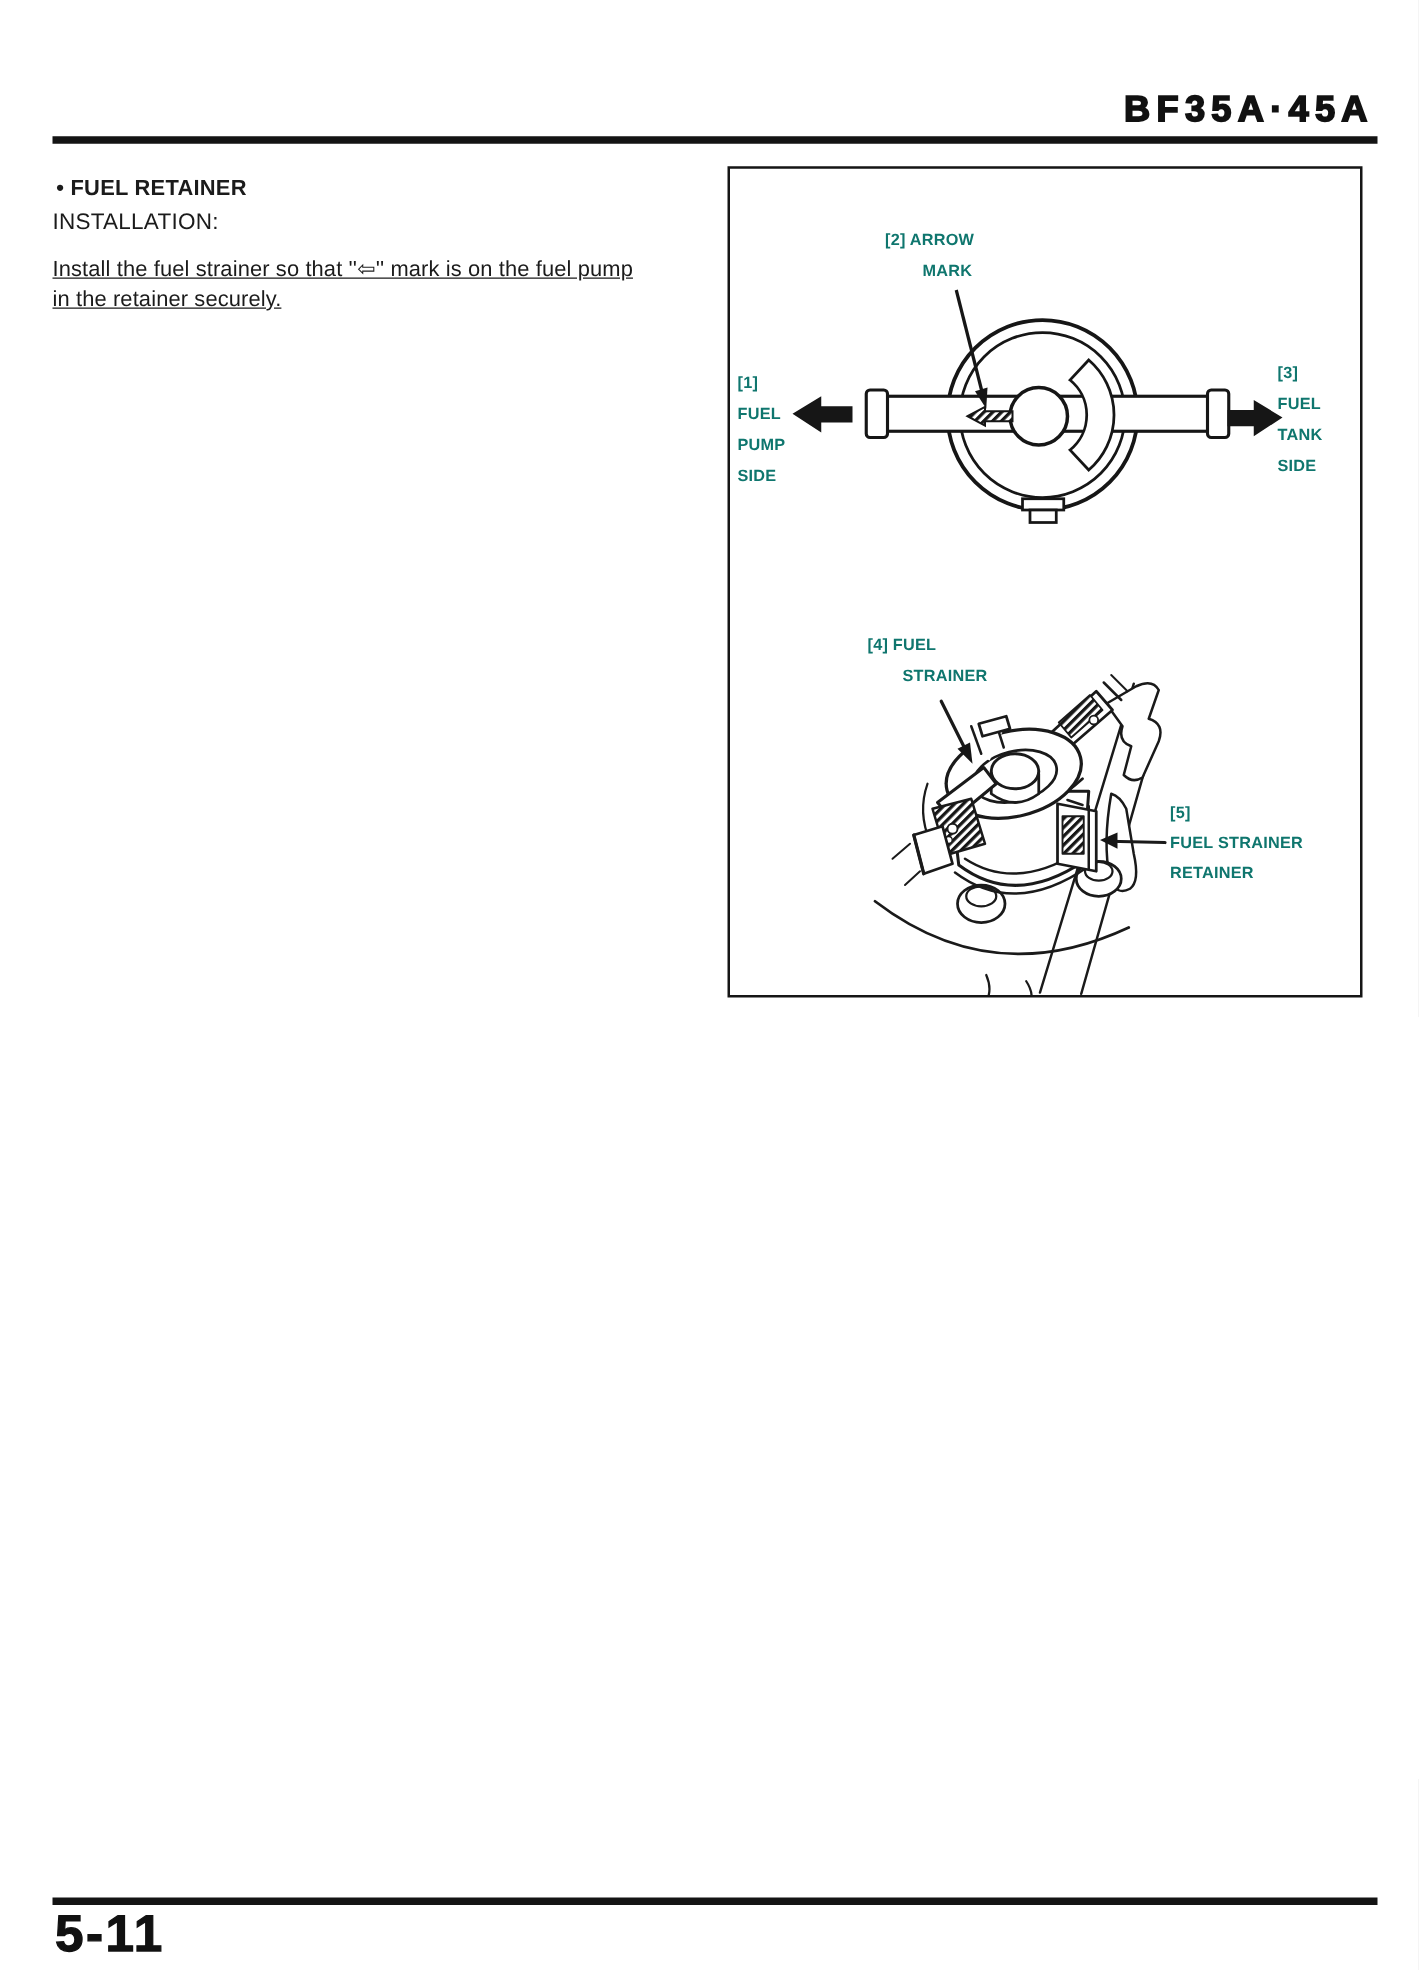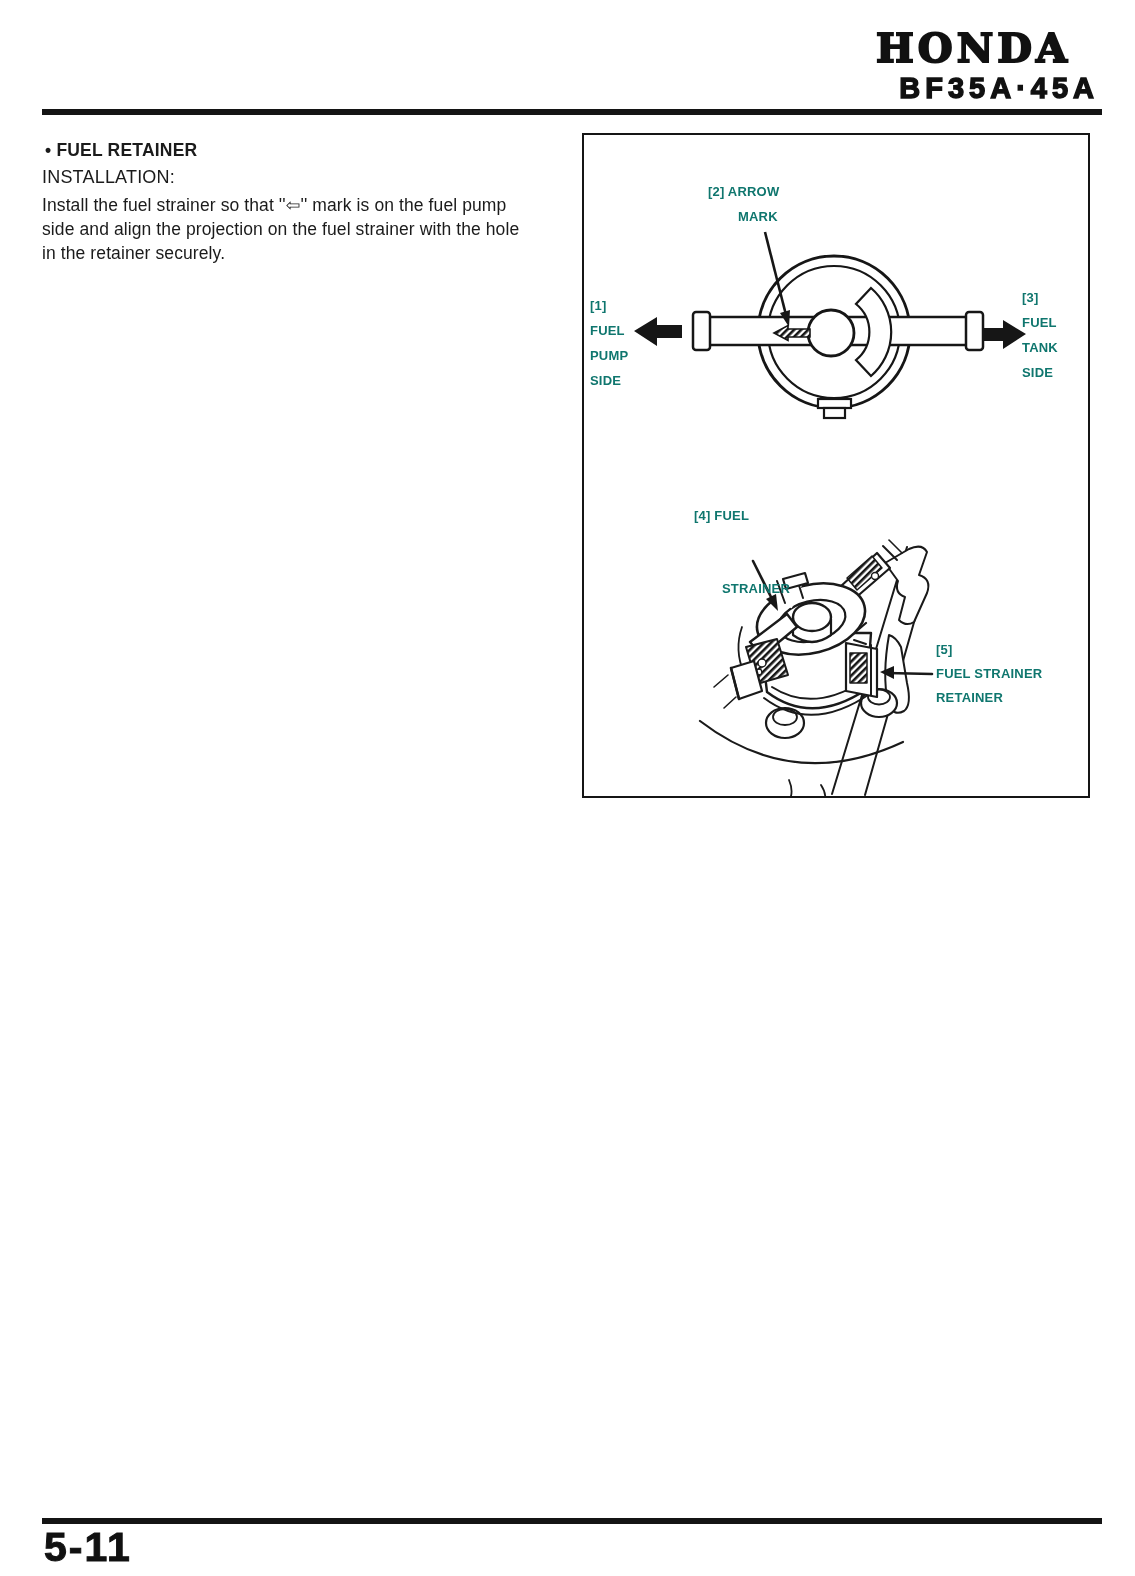--- a/index.html
+++ b/index.html
@@ -21,21 +21,21 @@
     -webkit-text-stroke:1.4px #111;
   }
   .rule{position:absolute;left:42px;width:1060px;height:6px;background:#141414;}
   .rule.top{top:109px;}
   .rule.bottom{top:1518px;}
   
   .textcol{position:absolute;left:42px;top:140px;width:540px;color:#1b1b1b;}
   .sec-head{font-weight:bold;font-size:17.5px;letter-spacing:.2px;padding-left:3px;}
   .sub-head{font-size:18px;margin-top:6px;letter-spacing:.2px;}
   .body-line{font-size:17.5px;line-height:24px;letter-spacing:.1px;}
-  .body-wrap{margin-top:5px;}
+  .body-wrap{margin-top:15px;text-decoration:underline;}
   
   .figure-box{
     position:absolute;left:582px;top:133px;width:504px;height:661px;
     border:2.5px solid #151515;background:#fff;box-sizing:content-box;
   }
   .fig-svg{position:absolute;left:0;top:0;width:504px;height:661px;}
   .fig-label{
     position:absolute;font-weight:bold;font-size:13px;line-height:25px;
     color:#0f766e;letter-spacing:.2px;white-space:nowrap;
   }
@@ -46,30 +46,28 @@
     position:absolute;left:44px;top:1524px;
     font-weight:bold;font-size:41px;letter-spacing:2px;color:#111;
     -webkit-text-stroke:1px #111;
   }
 </style>
 </head>
 <body>
 
 <div class="page">
 
-  <div class="logo">HONDA</div>
   <div class="model">BF35A·45A</div>
   <div class="rule top"></div>
 
   <div class="textcol">
     <div class="sec-head">• FUEL RETAINER</div>
     <div class="sub-head">INSTALLATION:</div>
     <div class="body-wrap">
       <div class="body-line">Install the fuel strainer so that ''⇦'' mark is on the fuel pump</div>
-      <div class="body-line">side and align the projection on the fuel strainer with the hole</div>
       <div class="body-line">in the retainer securely.</div>
     </div>
   </div>
 
   <div class="figure-box">
 
     <svg class="fig-svg" viewBox="0 0 504 661">
       <defs>
         <pattern id="hatch" width="5" height="5" patternUnits="userSpaceOnUse" patternTransform="rotate(45)">
           <rect width="5" height="5" fill="#ffffff"></rect>
@@ -193,21 +191,21 @@
 
     <div class="fig-label" style="left:438px;top:150px;">
       <div>[3]</div>
       <div>FUEL</div>
       <div>TANK</div>
       <div>SIDE</div>
     </div>
 
     <div class="fig-label" style="left:110px;top:368px;">
       <div>[4] FUEL</div>
-      <div class="indent1" style="margin-left:28px;margin-top:48px;">STRAINER</div>
+      <div class="indent1" style="margin-left:28px;">STRAINER</div>
     </div>
 
     <div class="fig-label lh23" style="left:352px;top:503px;">
       <div>[5]</div>
       <div>FUEL STRAINER</div>
       <div>RETAINER</div>
     </div>
 
   </div>
 

